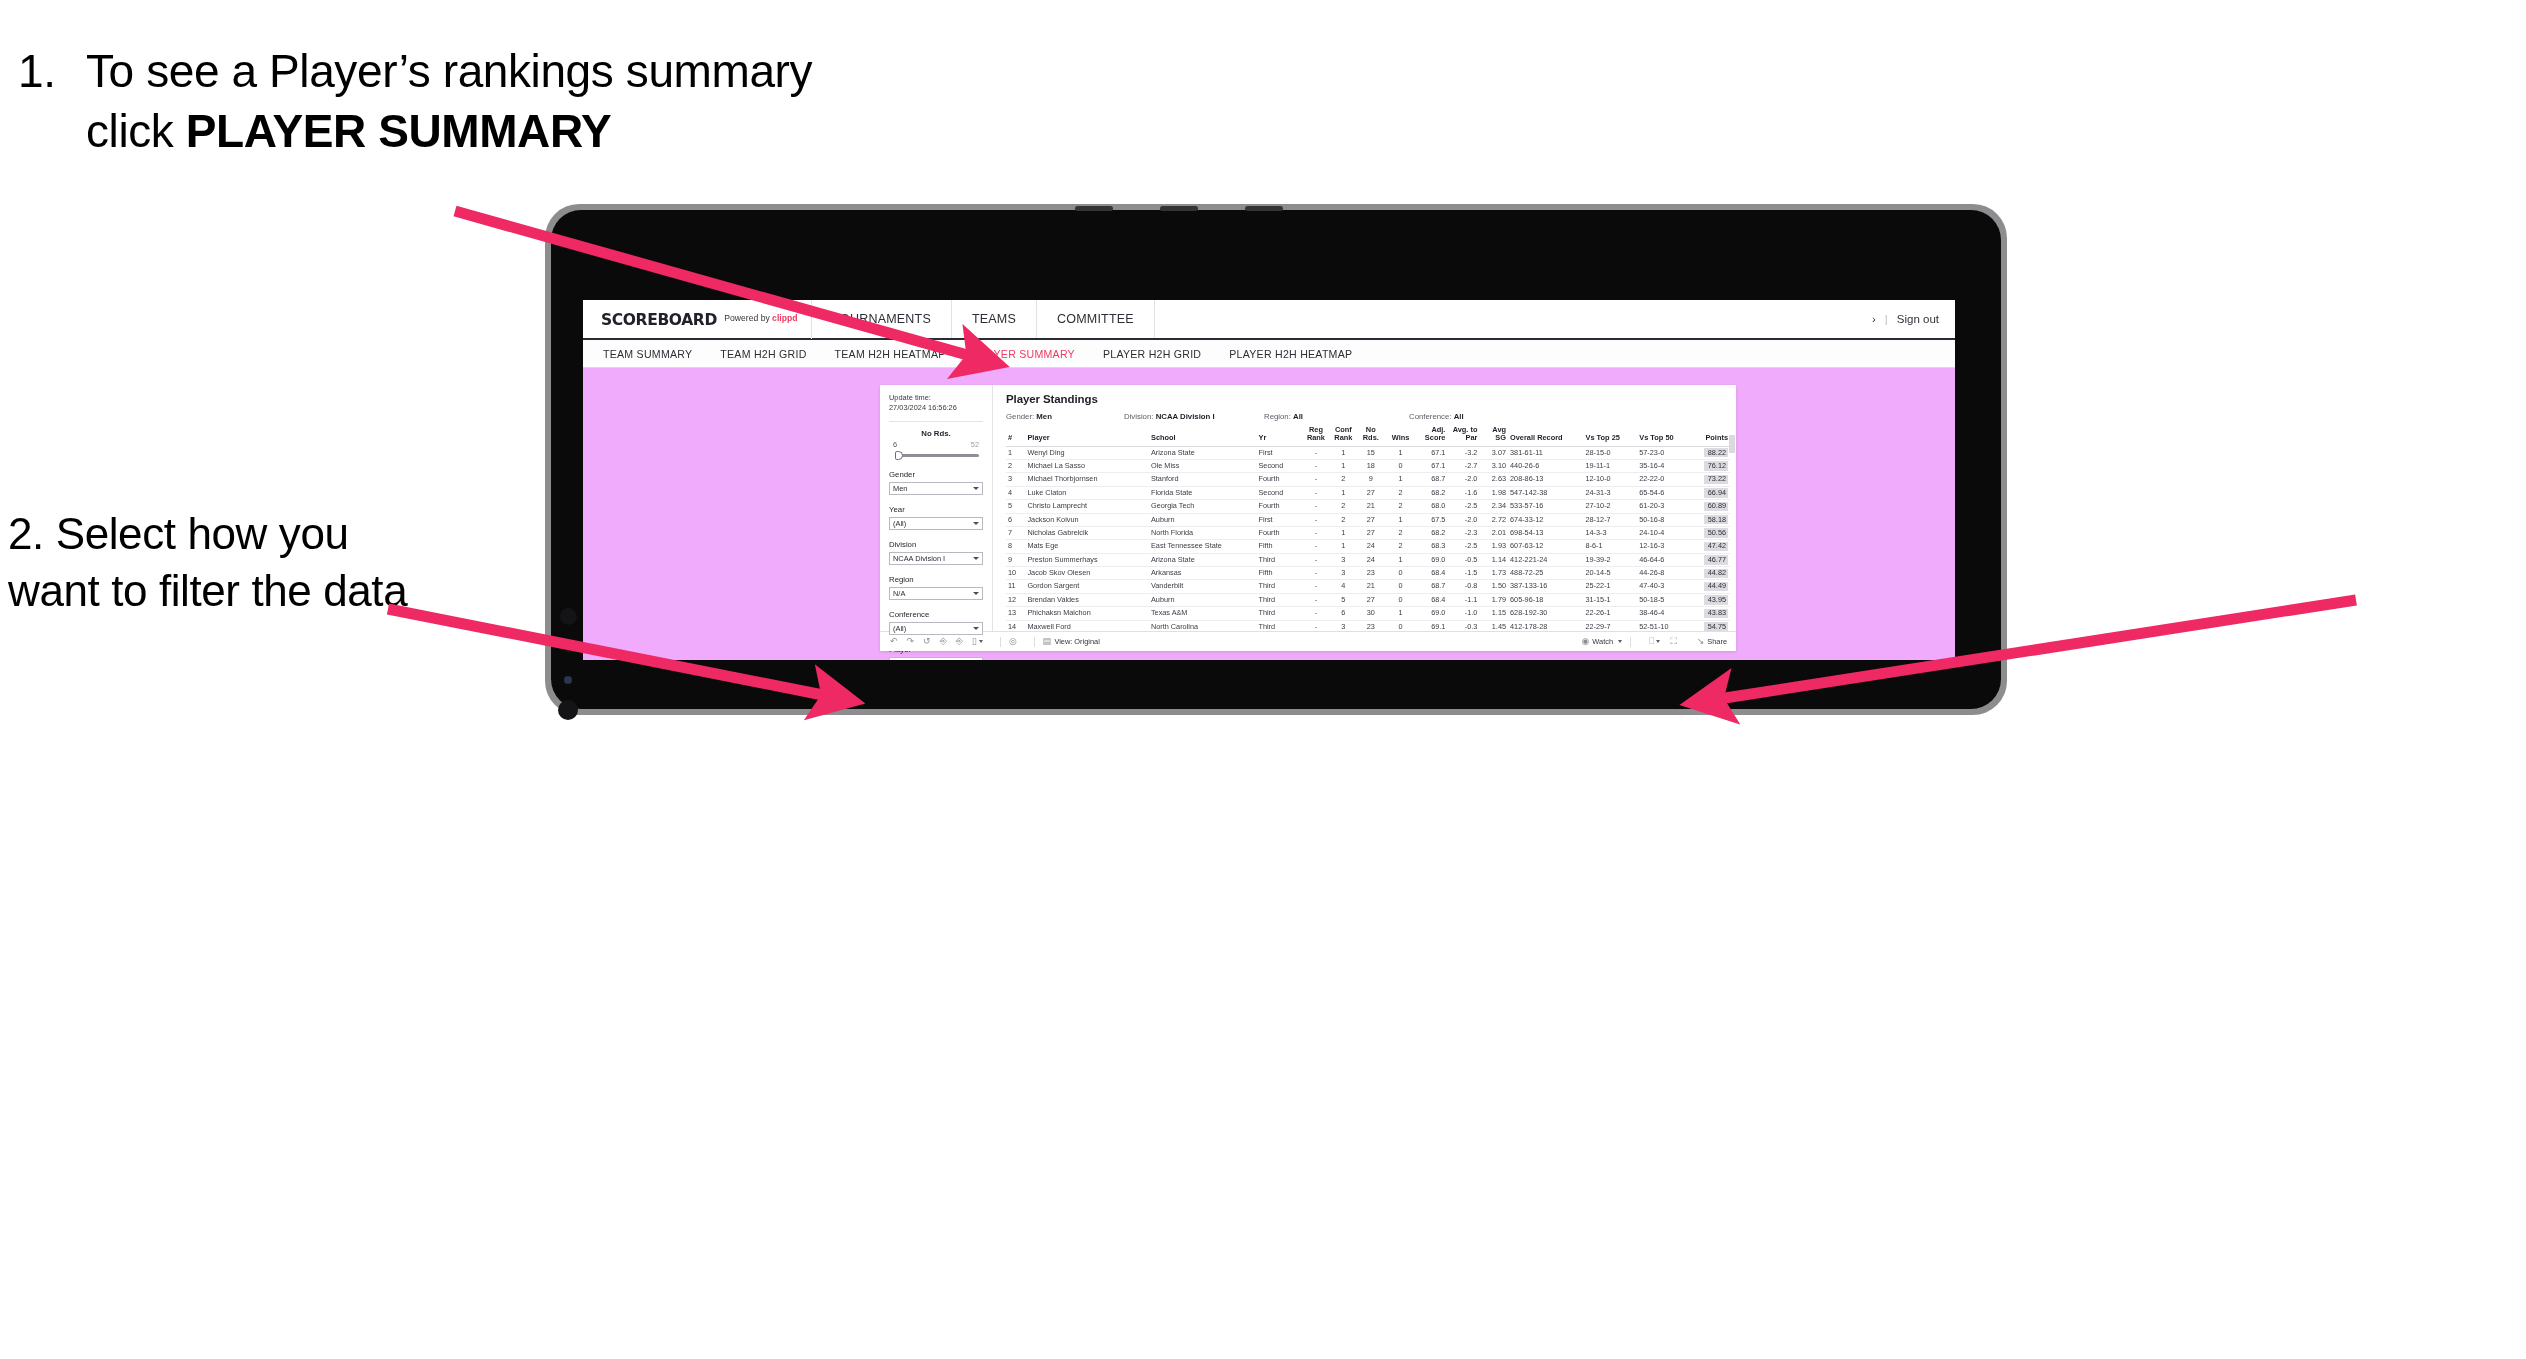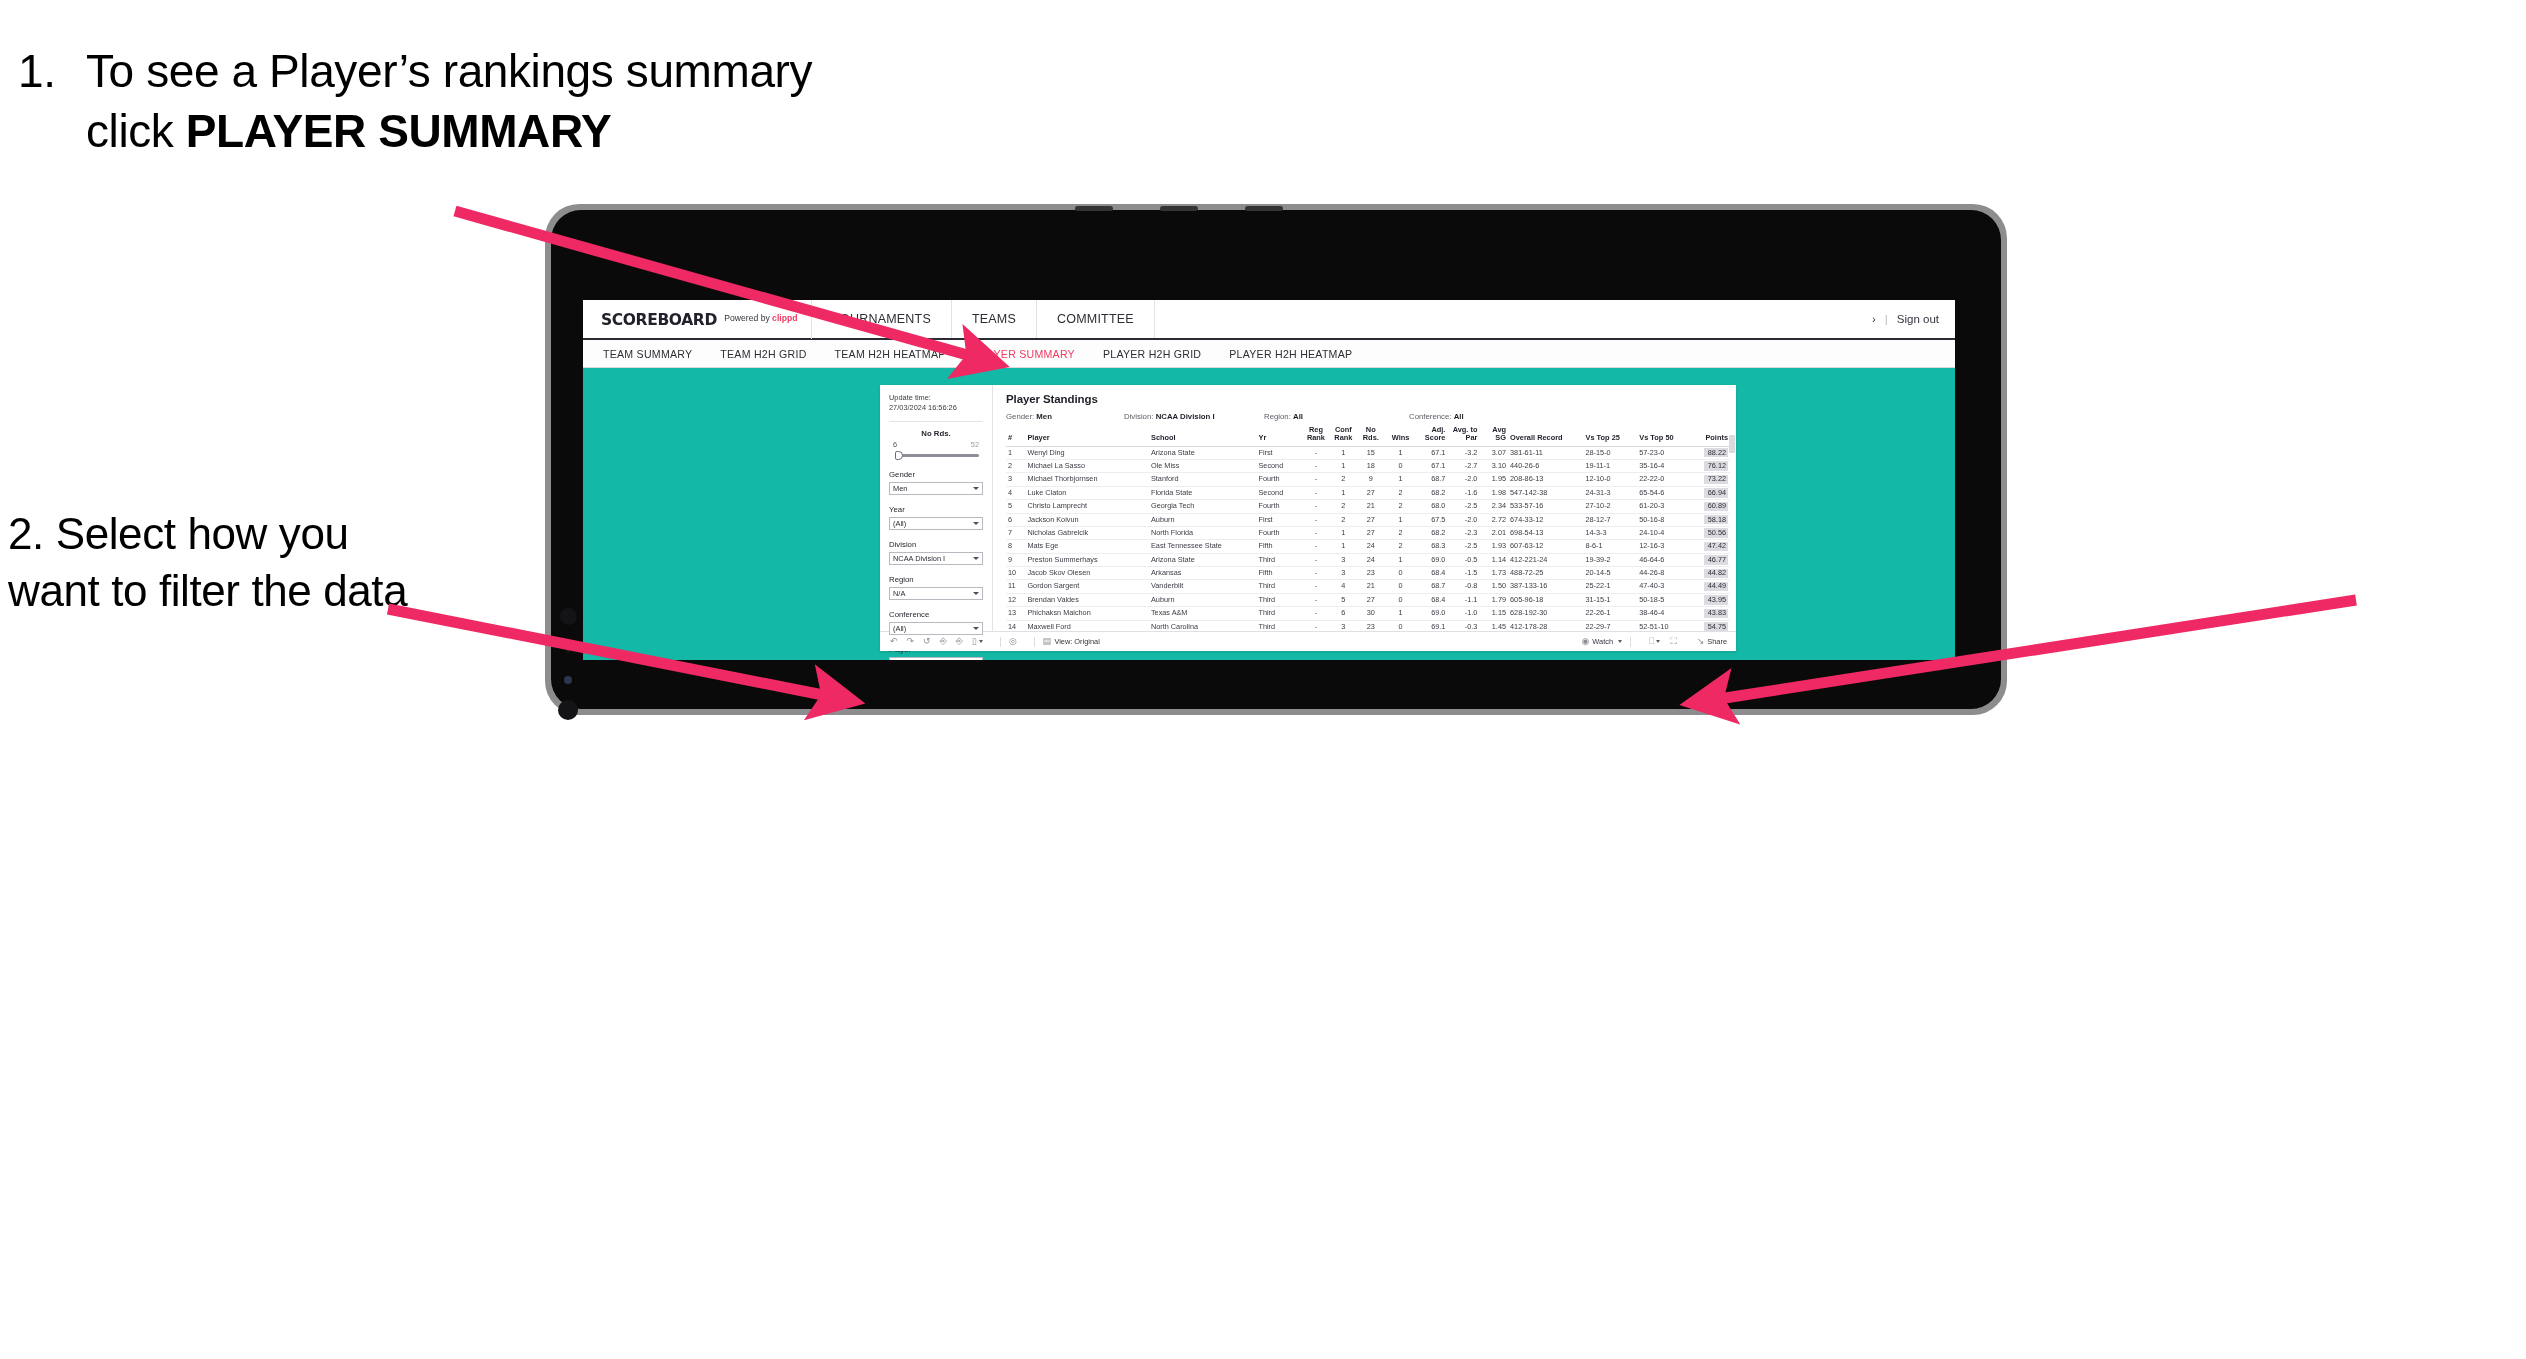--- a/index.html
+++ b/index.html
@@ -97,21 +97,21 @@
     display: flex; align-items: center;
     border-bottom: 1px solid #d9d9de;
     padding-left: 20px;
   }
   .subnav-item {
     font-size: 10.6px; color: #2d2d35; letter-spacing: 0.25px;
     margin-right: 28px; white-space: nowrap;
   }
   .subnav-item.active { color: #ef3a62; }
 
-  .workspace { background: #14b8a6; height: 380px; position: relative; padding-top: 17px; }
+  .workspace { background: #f0abfc; height: 380px; position: relative; padding-top: 17px; }
 
   
   .viz {
     position: absolute; left: 297px; top: 17px;
     width: 856px; height: 266px;
     background: #ffffff;
     box-shadow: 0 1px 3px rgba(0,0,0,0.13);
     display: flex; flex-direction: column;
   }
   .viz-body { display: flex; flex: 1; min-height: 0; }
@@ -404,21 +404,21 @@
                       <td class="">3</td>
                       <td class="">Michael Thorbjornsen</td>
                       <td class="">Stanford</td>
                       <td class="">Fourth</td>
                       <td class="c">-</td>
                       <td class="c">2</td>
                       <td class="c">9</td>
                       <td class="c">1</td>
                       <td class="r">68.7</td>
                       <td class="r">-2.0</td>
-                      <td class="r">1.95</td>
+                      <td class="r">2.63</td>
                       <td class="">208-86-13</td>
                       <td class="">12-10-0</td>
                       <td class="">22-22-0</td>
                       <td class="pts"><span>73.22</span></td>
                     </tr>
                     <tr>
                       <td class="">4</td>
                       <td class="">Luke Claton</td>
                       <td class="">Florida State</td>
                       <td class="">Second</td>

